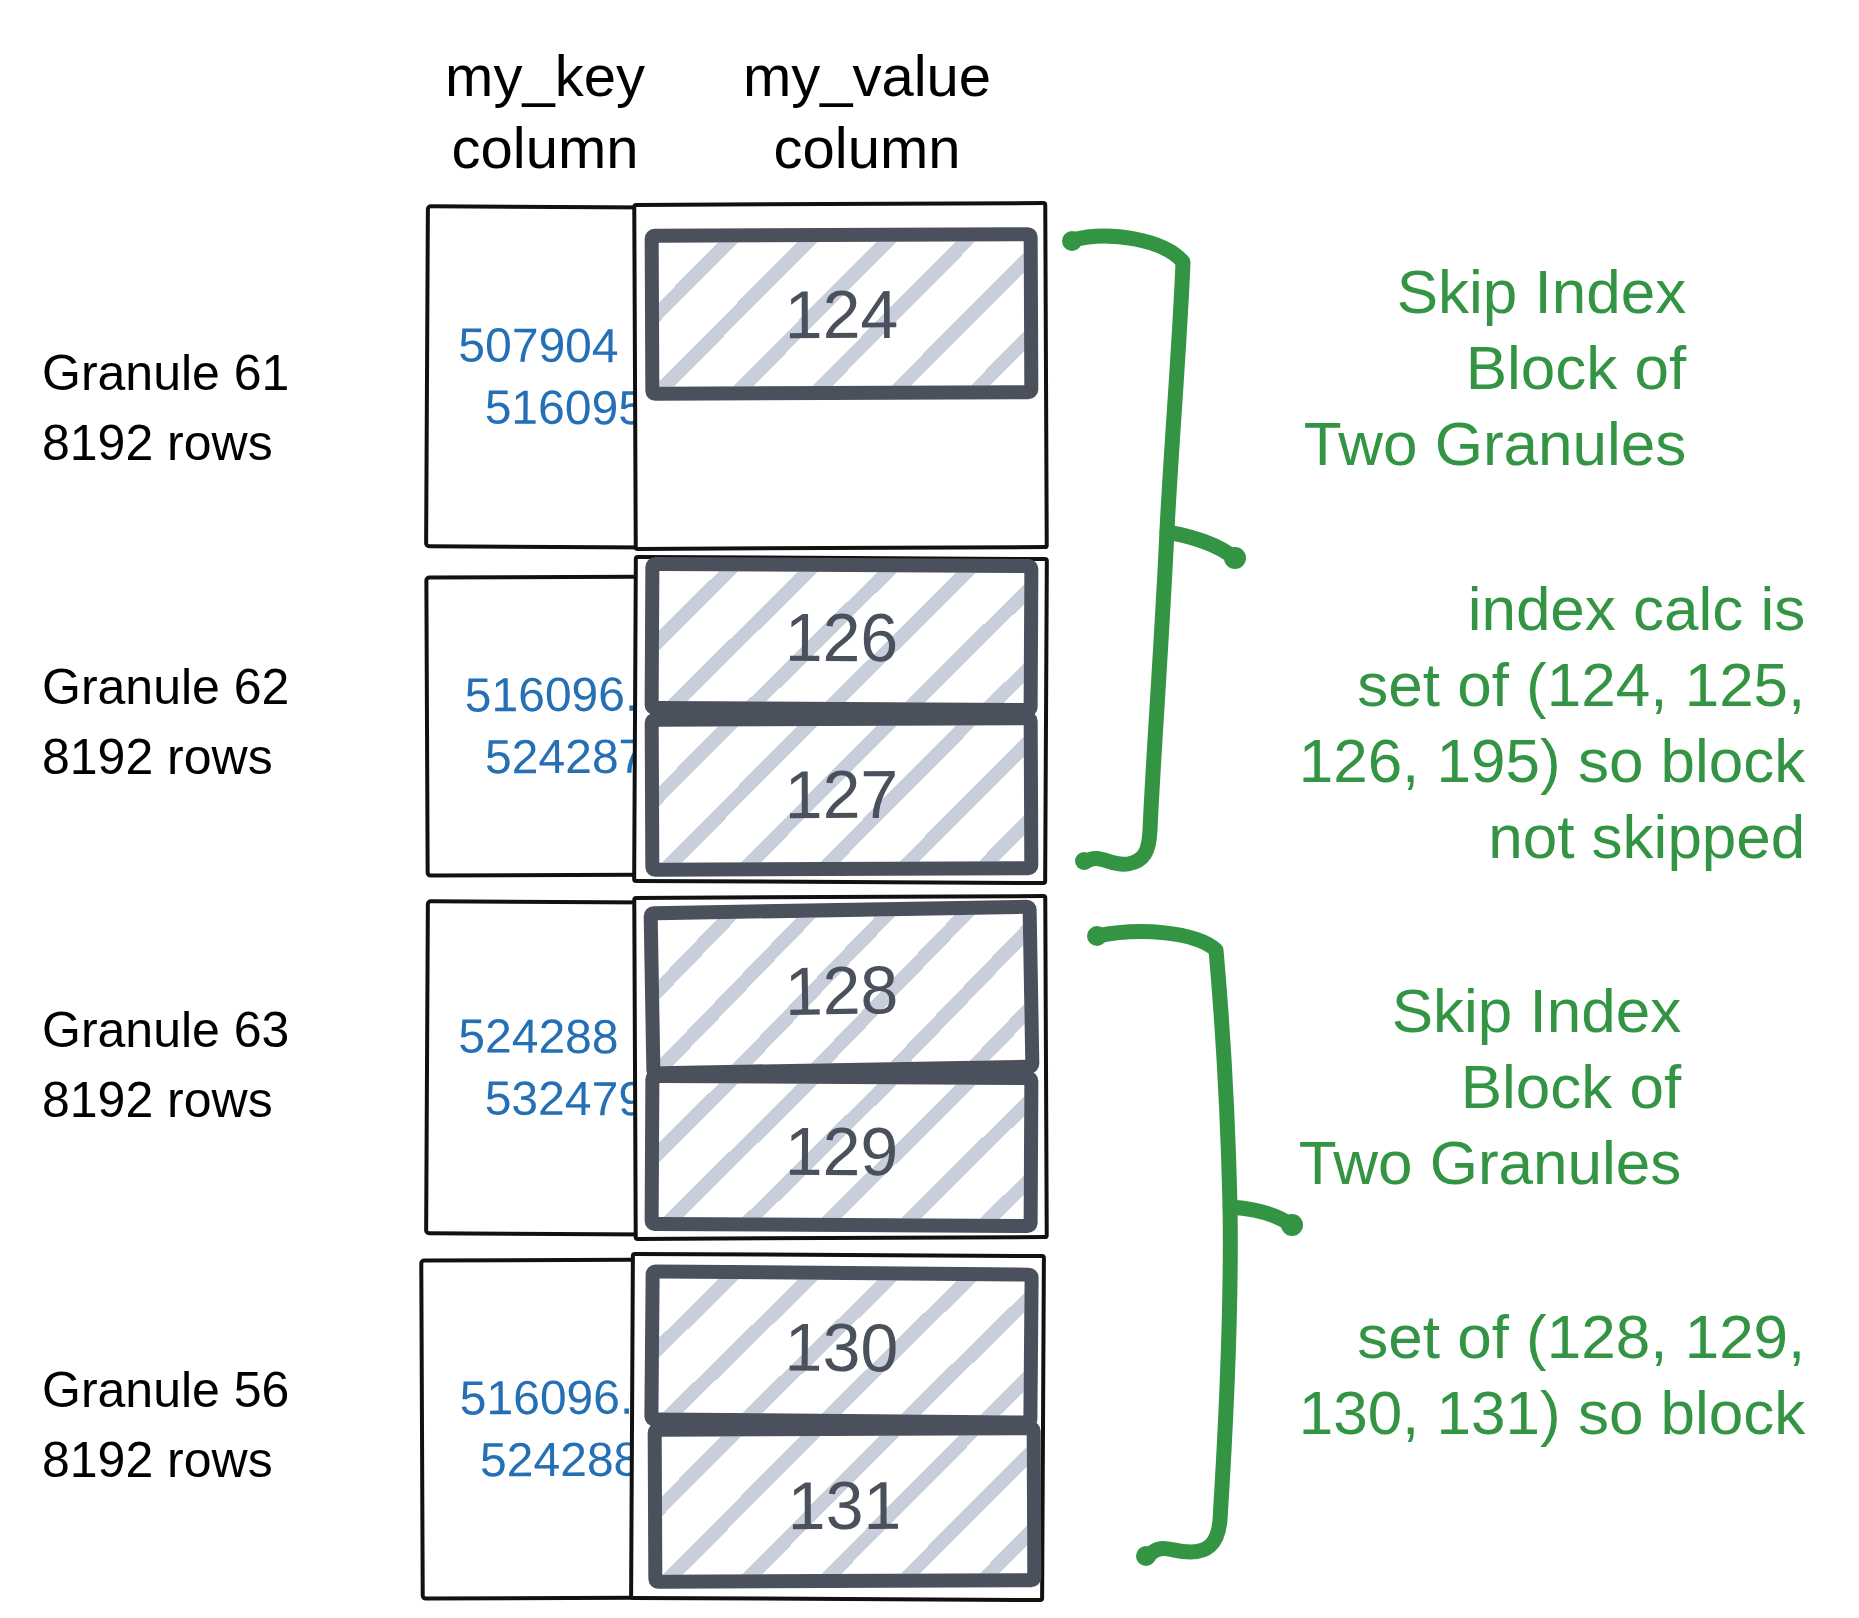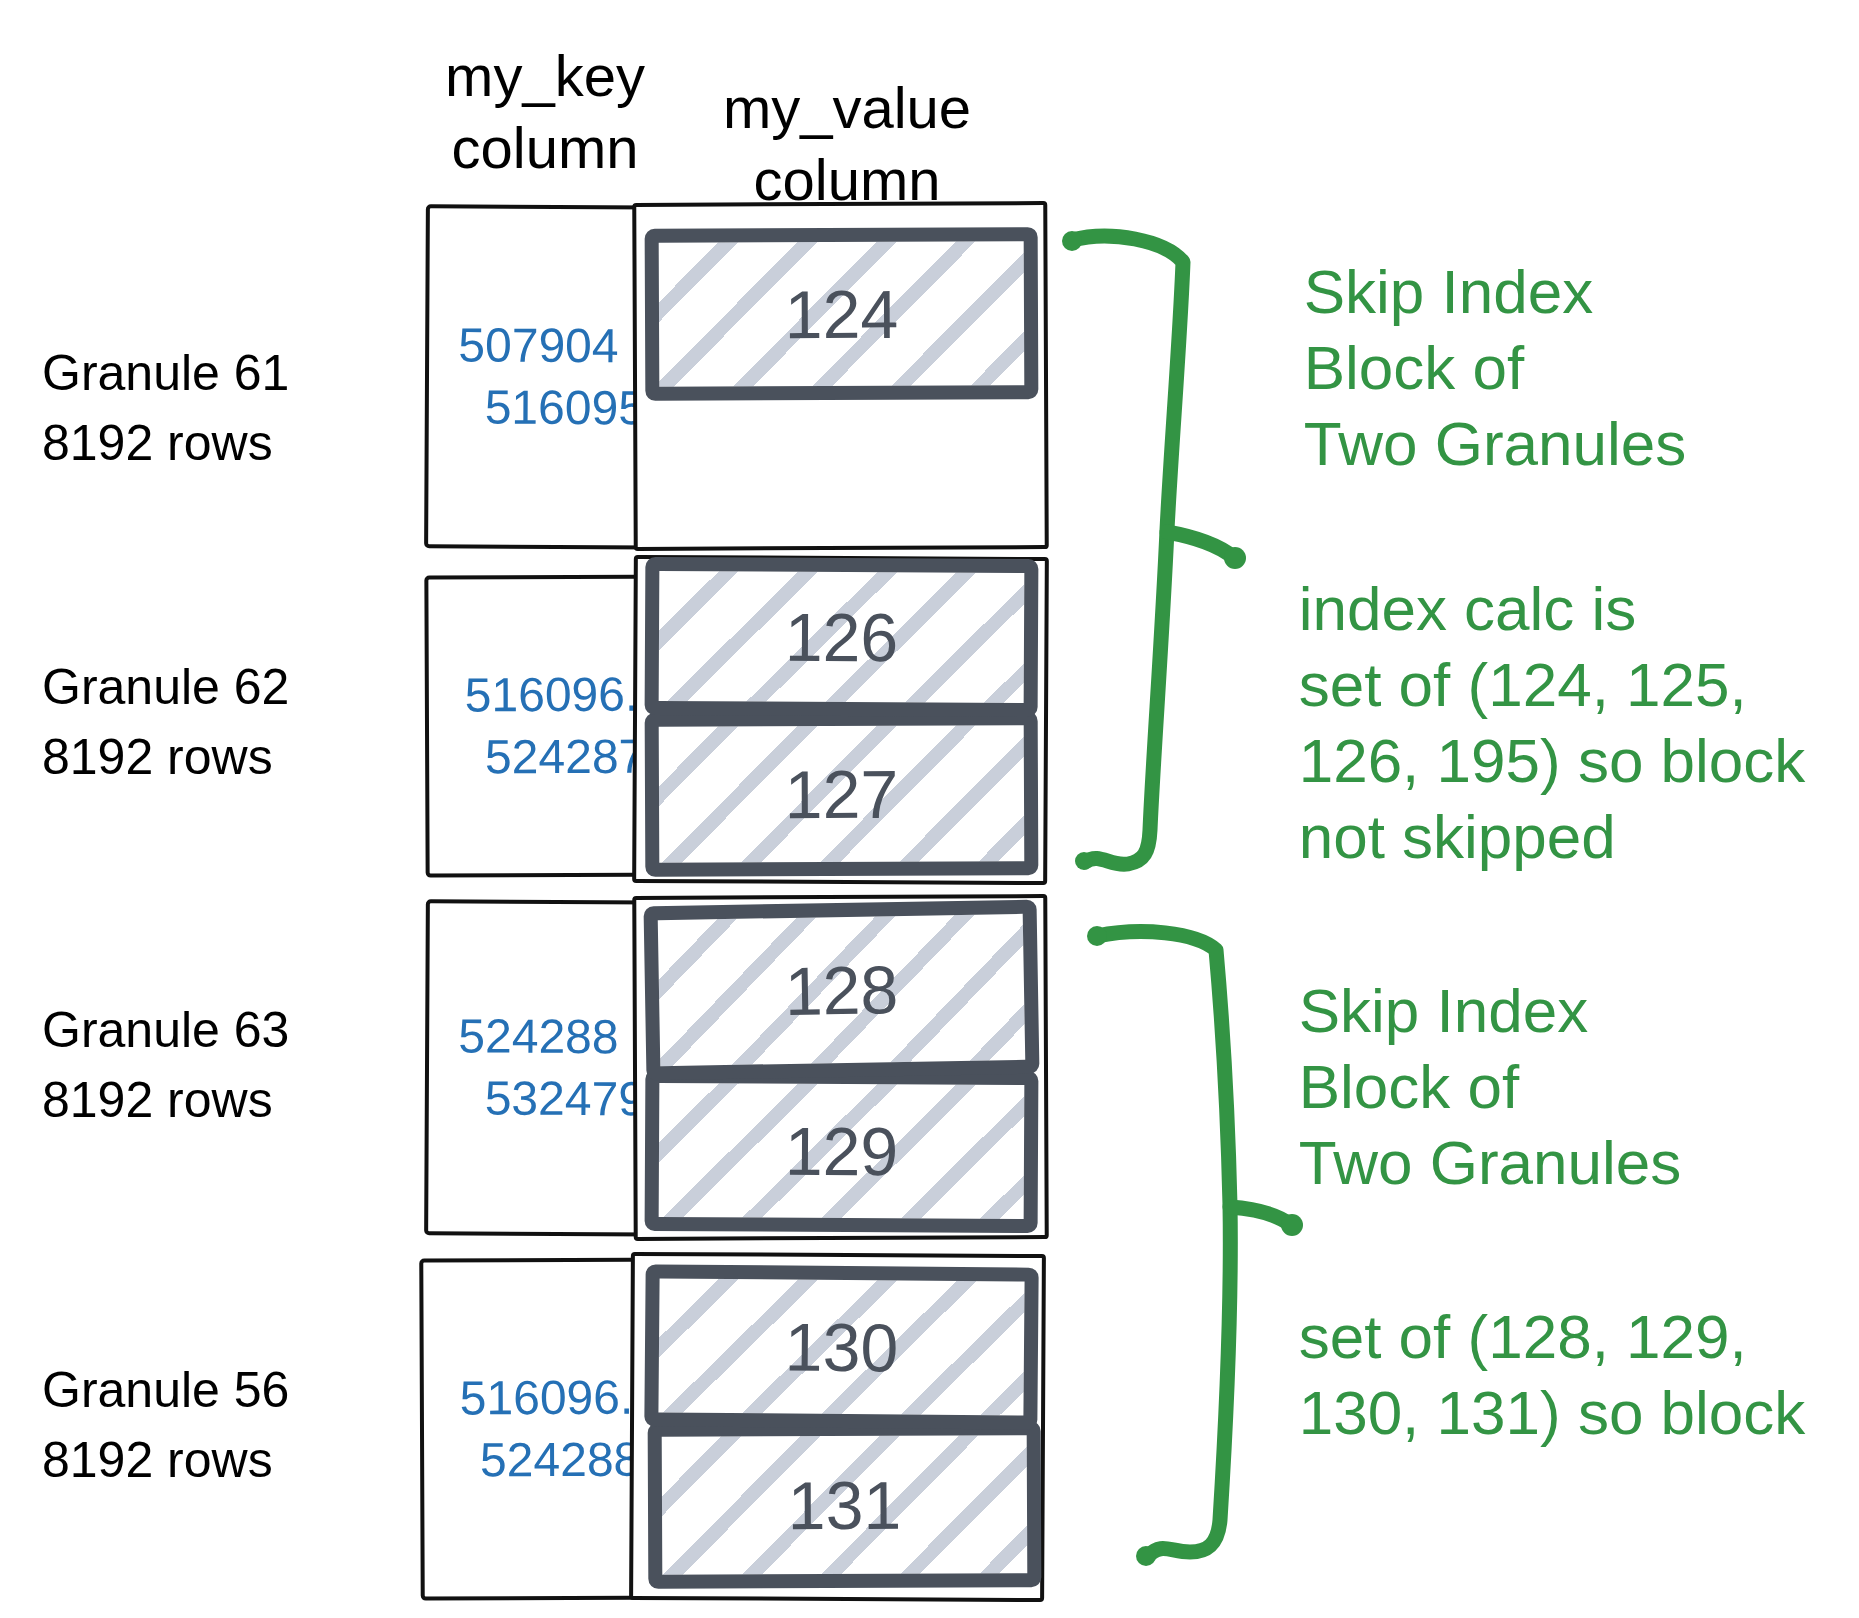--- a/index.html
+++ b/index.html
@@ -34,39 +34,39 @@
   .vblock{
     position:absolute; box-sizing:border-box;
     border:14px solid var(--slate); border-radius:10px;
     background:repeating-linear-gradient(135deg,#ffffff 0 42px,var(--hatch) 42px 56px);
     display:flex; align-items:center; justify-content:center;
     color:var(--slate); font-size:68px;
   }
   .vblock.red{ border-color:var(--red); color:var(--red); }
   .annotation{
     position:absolute; color:var(--green); font-size:62px; line-height:76px;
-    text-align:left; white-space:nowrap; transform:translateX(-50%);
+    text-align:right; white-space:nowrap; transform:translateX(-50%);
   }
   .braces{ position:absolute; left:0; top:0; pointer-events:none; }
   .braces path{ fill:none; stroke:var(--green); stroke-width:15px;
     stroke-linecap:round; stroke-linejoin:round; }
   .braces circle{ fill:var(--green); }
   .r-02{transform:rotate(-0.25deg);} .r02{transform:rotate(0.3deg);} .r05{transform:rotate(0.5deg);}
   .r-1{transform:rotate(-1deg);}
 </style>
 </head>
 <body>
 
 <div id="canvas">
 
   <div class="hdr" style="left:395px; top:40px; width:300px;">
     <div>my_key</div>
     <div>column</div>
   </div>
-  <div class="hdr" style="left:692px; top:40px; width:310px;margin-top:32px;">
+  <div class="hdr" style="left:712px; top:40px; width:310px;">
     <div>my_value</div>
     <div>column</div>
   </div>
 
   <div class="glabel" style="left:42px; top:338px;">
     <div>Granule 61</div>
     <div>8192 rows</div>
   </div>
   <div class="glabel" style="left:42px; top:652px;">
     <div>Granule 62</div>

